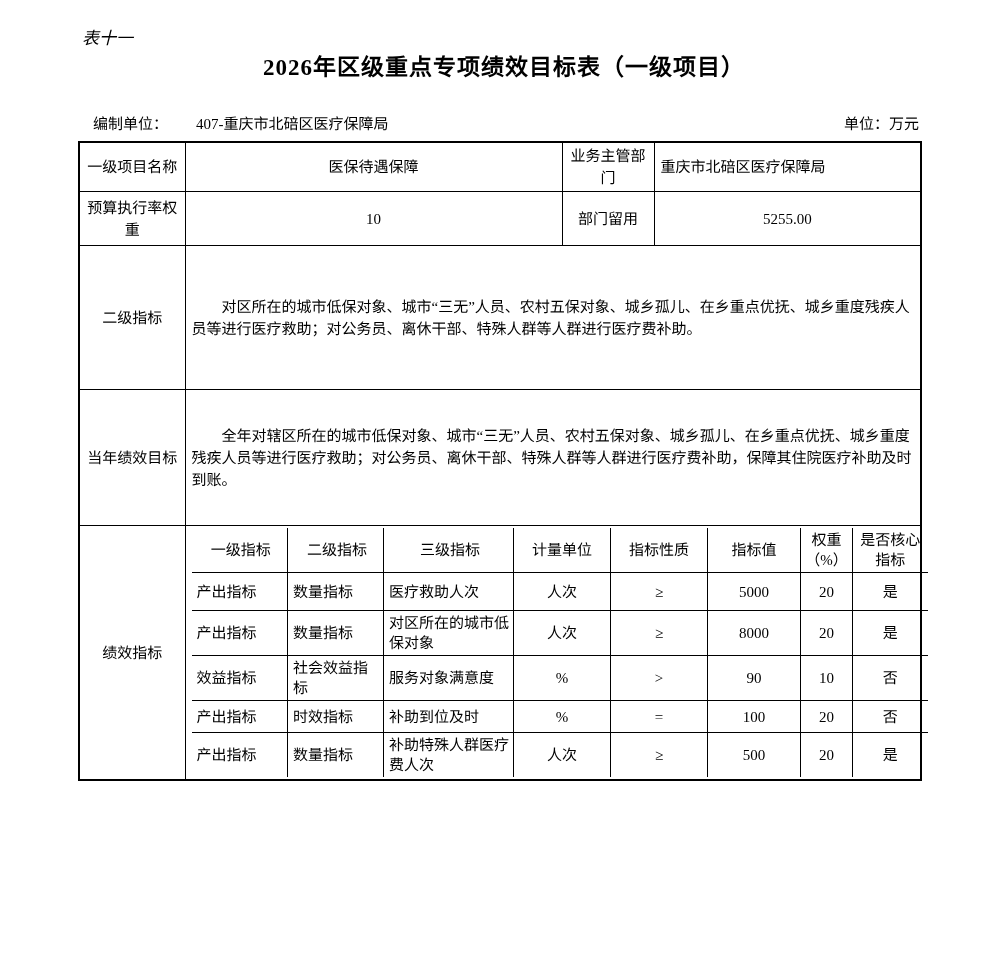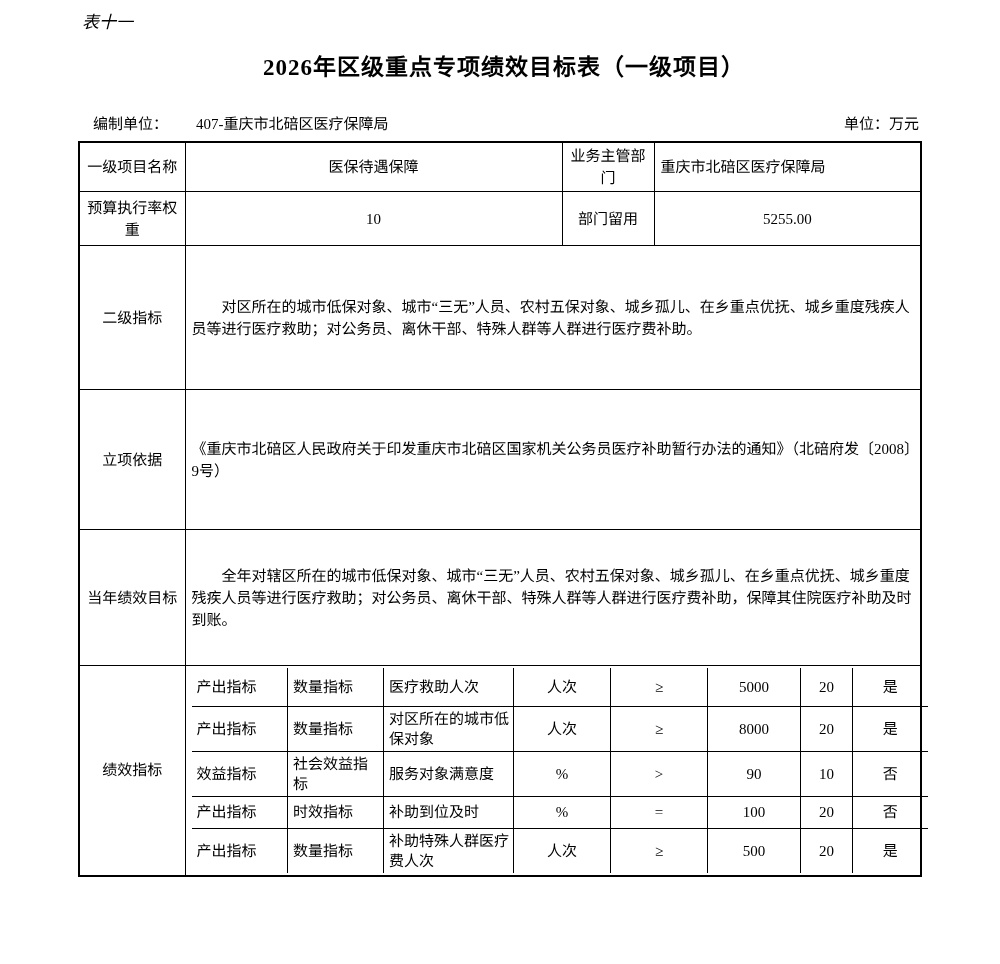--- a/index.html
+++ b/index.html
@@ -9,21 +9,21 @@
     height: 964px;
     background: #ffffff;
     color: #000000;
     font-family: "Liberation Serif", "DejaVu Serif", serif;
     position: relative;
     overflow: hidden;
   }
   .form-tag {
     position: absolute;
     left: 82px;
-    top: 8px;
+    top: 24px;
     font-size: 17px;
     font-style: italic;
     font-family: "DejaVu Serif", serif;
   }
   .title {
     margin: 0;
     padding-top: 48px;
     text-align: center;
     font-size: 23px;
     font-weight: bold;
@@ -120,24 +120,20 @@
       <td class="lbl">预算执行率权重</td>
       <td class="ctr">10</td>
       <td class="lbl">部门留用</td>
       <td class="ctr">5255.00</td>
     </tr>
     <tr class="h144">
       <td class="lbl">二级指标</td>
       <td class="txt" colspan="3">
           <span class="indent">对区所在的城市低保对象、城市“三无”人员、农村五保对象、城乡孤儿、在乡重点优抚、城乡重度残疾人员等进行医疗救助；对公务员、离休干部、特殊人群等人群进行医疗费补助。</span>
         </td>
-    </tr>
-    <tr class="h140">
-      <td class="lbl">立项依据</td>
-      <td class="txt" colspan="3"><span>《重庆市北碚区人民政府关于印发重庆市北碚区国家机关公务员医疗补助暂行办法的通知》（北碚府发〔2008〕9号）</span></td>
     </tr>
     <tr class="h136">
       <td class="lbl">当年绩效目标</td>
       <td class="txt" colspan="3">
           <span class="indent">全年对辖区所在的城市低保对象、城市“三无”人员、农村五保对象、城乡孤儿、在乡重点优抚、城乡重度残疾人员等进行医疗救助；对公务员、离休干部、特殊人群等人群进行医疗费补助，保障其住院医疗补助及时到账。</span>
         </td>
     </tr>
     <tr>
       <td class="lbl">绩效指标</td>
       <td class="subwrap" colspan="3">
@@ -146,20 +142,30 @@
               <col style="width:96px">
               <col style="width:96px">
               <col style="width:130px">
               <col style="width:97px">
               <col style="width:97px">
               <col style="width:93px">
               <col style="width:52px">
               <col style="width:75px">
             </colgroup>
           <tbody>
+            <tr class="hdr sh44">
+              <td>一级指标</td>
+              <td>二级指标</td>
+              <td>三级指标</td>
+              <td>计量单位</td>
+              <td>指标性质</td>
+              <td>指标值</td>
+              <td>权重（%）</td>
+              <td>是否核心指标</td>
+            </tr>
             <tr class="sh38">
               <td>产出指标</td>
               <td>数量指标</td>
               <td>医疗救助人次</td>
               <td>人次</td>
               <td>≥</td>
               <td>5000</td>
               <td>20</td>
               <td>是</td>
             </tr>

